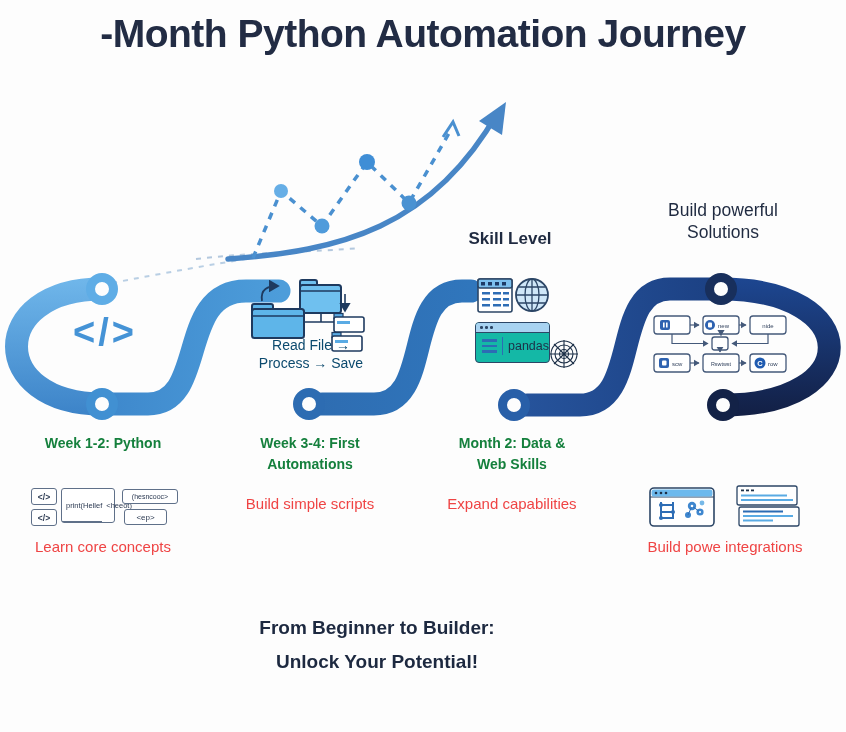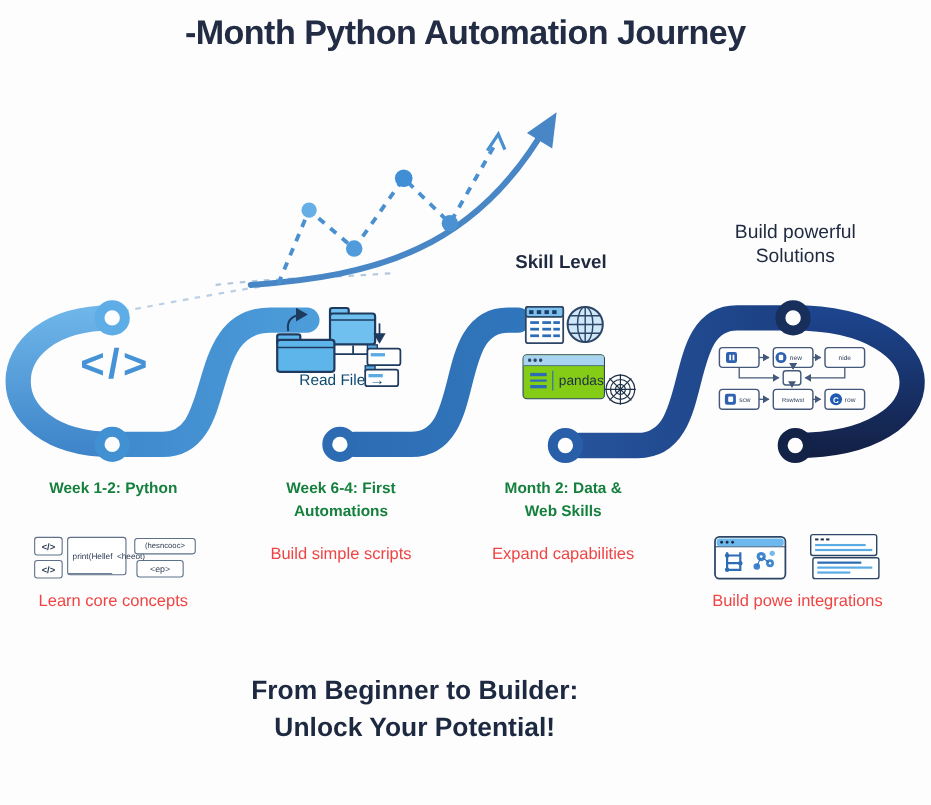--- a/index.html
+++ b/index.html
@@ -1,39 +1,39 @@
 <!DOCTYPE html>
 <html><head>
 <meta charset="utf-8">
 <style>
   html,body{margin:0;padding:0;}
   body{width:846px;height:732px;position:relative;background:#fdfdfd;
        font-family:"Liberation Sans", sans-serif;overflow:hidden;}
   .abs{position:absolute;}
   .center{text-align:center;}
-  #title{left:0;top:12px;width:846px;font-size:31px;font-weight:700;color:#222c44;letter-spacing:-0.5px;}
+  #title{left:0;top:12px;width:846px;font-size:39px;font-weight:700;color:#222c44;letter-spacing:-0.5px;}
   #bg-svg{left:0;top:0;}
   .stage-heading{font-size:14px;font-weight:700;color:#15803d;line-height:20.5px;top:433px;}
   .stage-sub{font-size:15px;color:#ef4444;line-height:18px;}
   #skill-label{left:430px;top:229px;width:160px;font-size:17px;font-weight:700;color:#1f2a40;}
   #solutions-label{left:628px;top:200px;width:190px;font-size:17.5px;font-weight:400;color:#1f2a40;line-height:21.5px;}
   #readfile-caption{left:235px;top:336px;width:152px;font-size:14px;color:#0c4a6e;line-height:18px;}
-  #footer{left:0;top:611px;width:754px;font-size:24px;font-weight:700;color:#1d2940;line-height:34px;}
+  #footer{left:0;top:611px;width:754px;font-size:19px;font-weight:700;color:#1d2940;line-height:34px;}
   #code-glyph{left:50px;top:311px;width:110px;font-size:38px;font-weight:700;color:#4593d6;letter-spacing:3px;text-align:center;}
   .chip{position:absolute;background:#fff;border:1.3px solid #5f7089;border-radius:3px;
         color:#2c3a52;display:flex;align-items:center;justify-content:center;box-sizing:border-box;}
   #chip-a{left:31px;top:488px;width:26px;height:17px;font-size:8.5px;font-weight:700;}
   #chip-b{left:31px;top:509px;width:26px;height:17px;font-size:8.5px;font-weight:700;}
   #chip-print{left:61px;top:488px;width:54px;height:35px;font-size:7.5px;flex-direction:row;align-items:stretch;justify-content:stretch;padding:0;}
   #chip-print .ln{flex:1;display:flex;align-items:center;padding-left:4px;}
   #chip-print .ln.first{border-bottom:1px solid #5f7089;}
   #chip-tag-a{left:122px;top:489px;width:56px;height:15px;font-size:7px;}
   #chip-tag-b{left:124px;top:509px;width:43px;height:16px;font-size:8px;}
   
-  #pandas-window{left:475px;top:322px;width:75px;height:41px;background:#84cc16;border:1.5px solid #2c4666;
+  #pandas-window{left:475px;top:322px;width:75px;height:41px;background:#14b8a6;border:1.5px solid #2c4666;
                  border-radius:4px;box-sizing:border-box;}
   #pandas-title{height:9px;background:#a8d3f1;border-bottom:1px solid #2c4666;border-radius:2.5px 2.5px 0 0;
                 display:flex;align-items:center;gap:2.5px;padding-left:4px;}
   #pandas-title i{width:2.5px;height:2.5px;border-radius:50%;background:#2c4666;display:block;}
   #pandas-body{display:flex;align-items:center;padding:4px 0 0 6px;}
   #pandas-burger{display:flex;flex-direction:column;gap:2.5px;}
   #pandas-burger i{display:block;width:15px;height:2.8px;background:#2c6cb4;}
   #pandas-divider{width:1.5px;height:18px;background:#2c6cb4;margin:0 5px;}
   #pandas-label{font-size:12.5px;color:#1d3048;}
 </style>
@@ -237,20 +237,21 @@
 
 <div class="abs center" id="skill-label">Skill Level</div>
 
 <div class="abs center" id="solutions-label">
   <div>Build powerful</div>
   <div>Solutions</div>
 </div>
 
 <div class="abs center" id="readfile-caption">
   <div>Read File →</div>
+  <div>Process → Save</div>
 </div>
 
 <div class="abs" id="pandas-window">
   <div id="pandas-title">
       <i></i>
       <i></i>
       <i></i>
     </div>
   <div id="pandas-body">
     <span id="pandas-burger">
@@ -260,21 +261,21 @@
       </span>
     <span id="pandas-divider"></span>
     <span id="pandas-label">pandas</span>
   </div>
 </div>
 
 <div class="abs center stage-heading" style="left:8px;width:190px;">
   <div>Week 1-2: Python</div>
 </div>
 <div class="abs center stage-heading" style="left:215px;width:190px;">
-  <div>Week 6-4: First</div>
+  <div>Week 3-4: First</div>
   <div>Automations</div>
 </div>
 <div class="abs center stage-heading" style="left:417px;width:190px;">
   <div>Month 2: Data &amp;</div>
   <div>Web Skills</div>
 </div>
 <div class="abs center stage-heading" style="left:627px;width:195px;">
 </div>
 
 <div class="abs center stage-sub" style="left:8px;top:538px;width:190px;">Learn core concepts</div>

